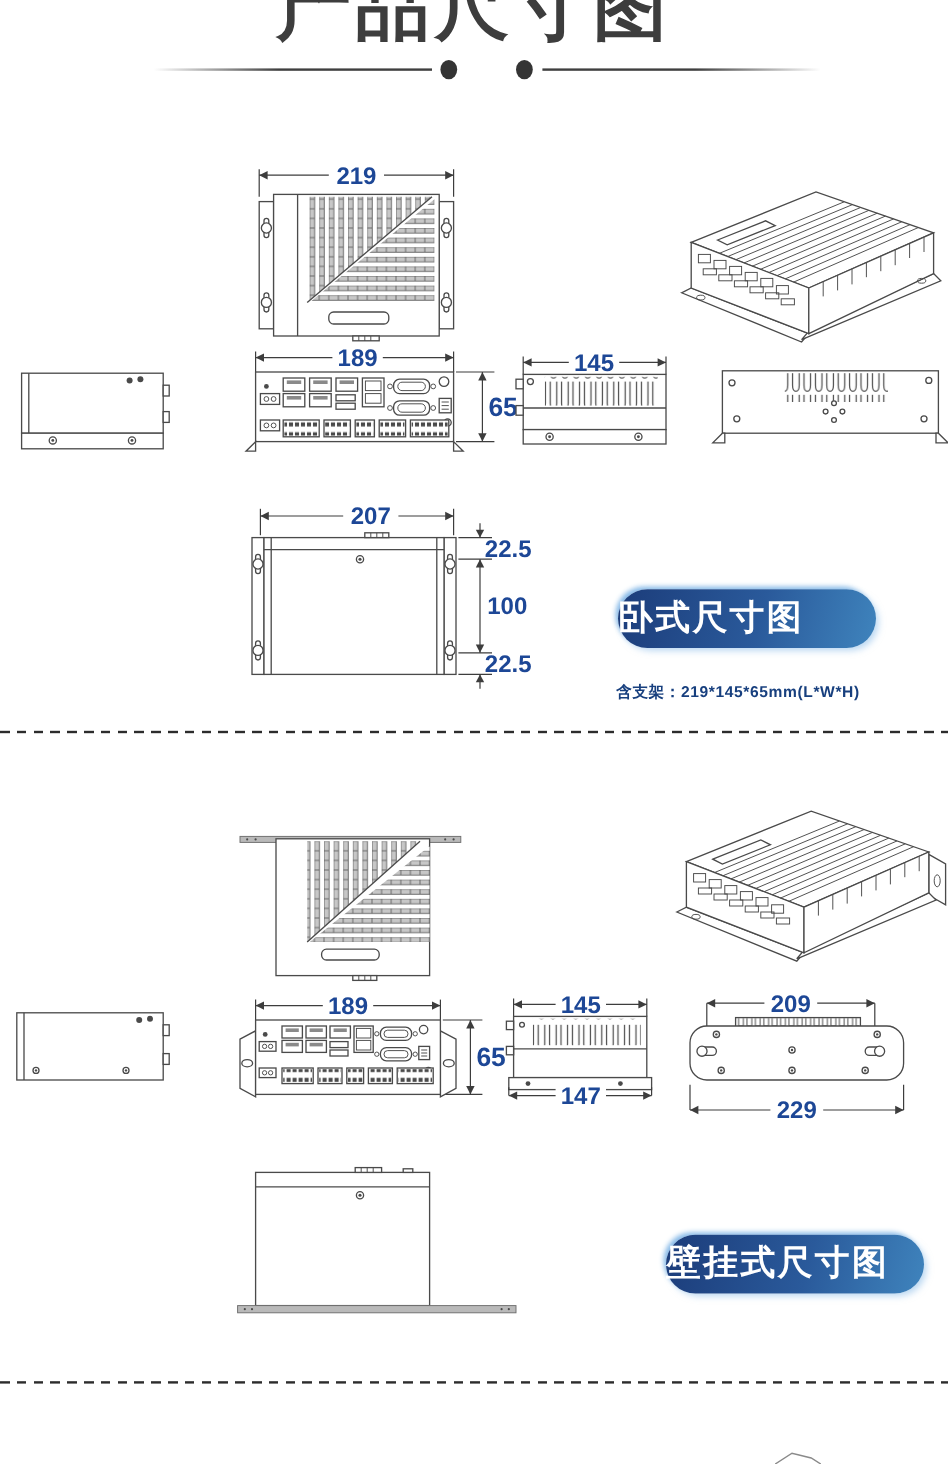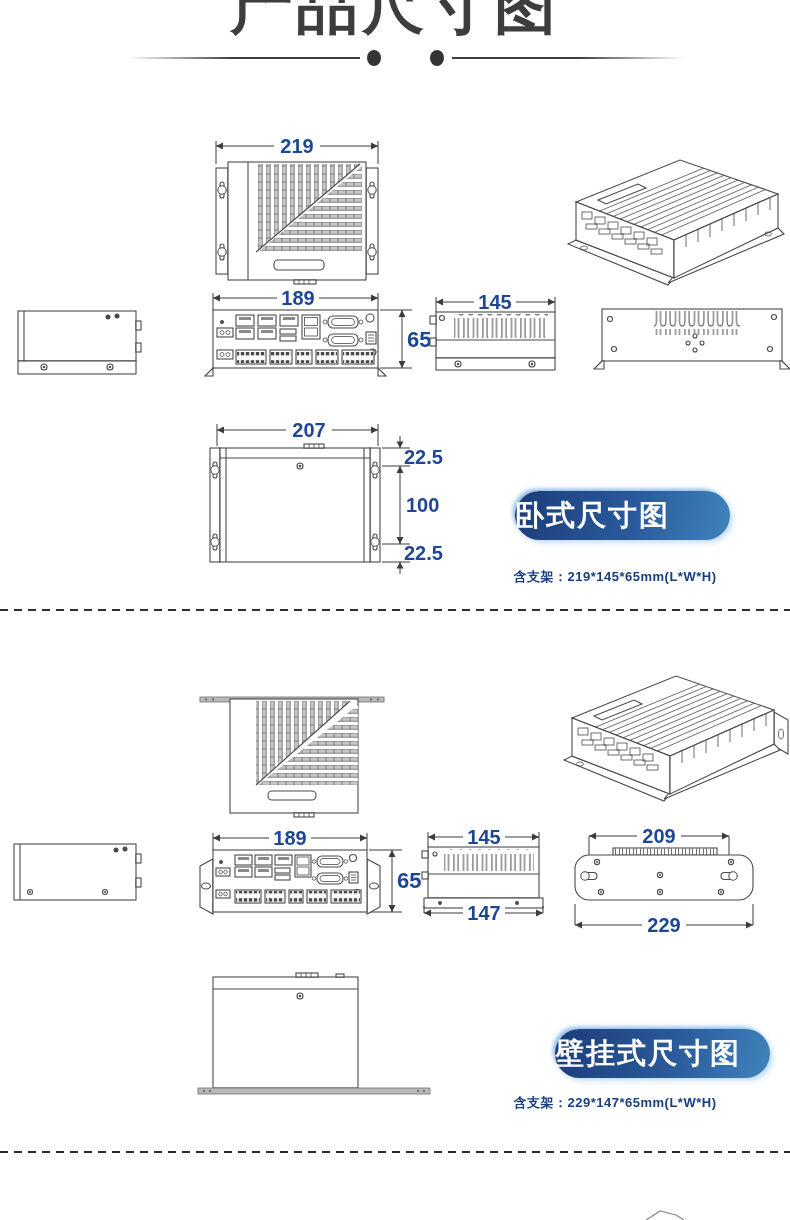--- a/index.html
+++ b/index.html
@@ -524,23 +524,20 @@
     <circle class="fw" cx="104" cy="35" r="3"></circle>
       <circle class="dot" cx="104" cy="35" r="1.3"></circle>
     <rect class="gry" x="2" y="127" width="232" height="6"></rect>
     <circle class="dot" cx="8" cy="130" r=".9"></circle>
       <circle class="dot" cx="14" cy="130" r=".9"></circle>
     <circle class="dot" cx="222" cy="130" r=".9"></circle>
       <circle class="dot" cx="228" cy="130" r=".9"></circle>
   </svg>
 
   <div class="badge" style="left:515px;top:1029px;margin-left:40px;">壁挂式尺寸图</div>
-  <div class="spec" style="top:1094px;">
-    <span>含支架：</span><span>229*147*65mm(L*W*H)</span>
-  </div>
 
   <div class="dashline" style="top:1151px;"></div>
 
   <svg class="draw" style="left:612px;top:1204px;" width="120" height="16" viewBox="0 0 120 16">
     <polyline points="34,16 48,7 64,11 72,16" fill="none" stroke="#8a8a8a" stroke-width="1.2"></polyline>
   </svg>
 
 </div>
 
 </body></html>

